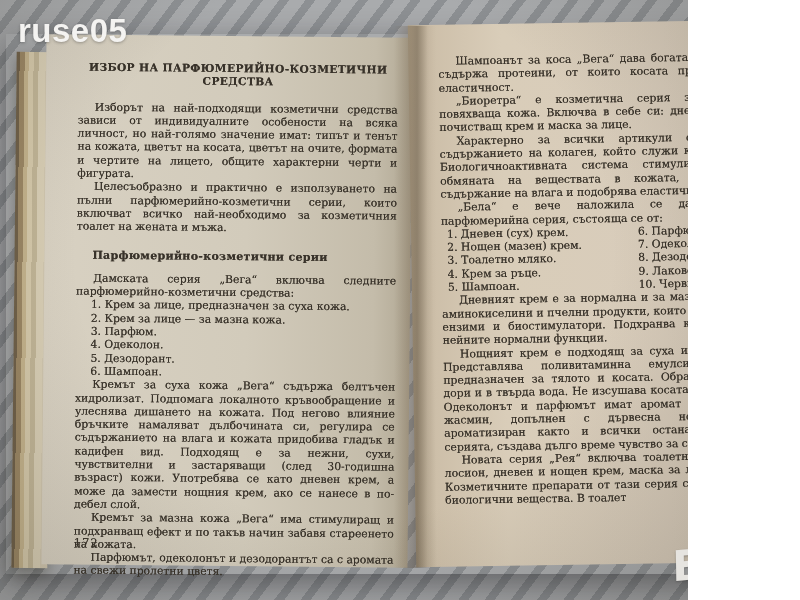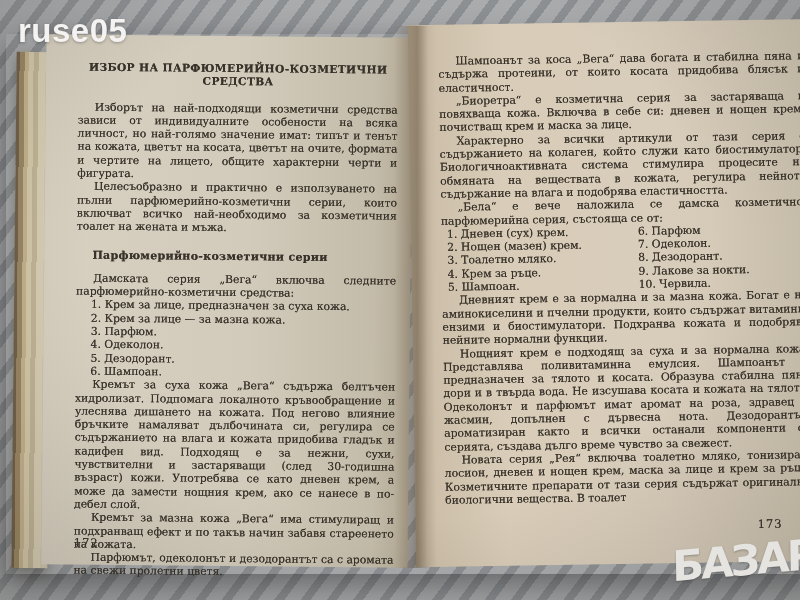--- a/index.html
+++ b/index.html
@@ -1,17 +1,17 @@
 <!DOCTYPE html>
 <html><head>
 <meta charset="utf-8">
 <style>
   html,body{margin:0;padding:0;}
   .photo{
-    position:relative;width:800px;height:600px;overflow:hidden;
+    position:relative;width:688px;height:600px;overflow:hidden;
     background:repeating-linear-gradient(127deg,#a9abad 0 13px,#8d9093 13px 21px);
     font-family:"DejaVu Serif", serif;
   }
   .photo::after{
     content:"";position:absolute;inset:0;pointer-events:none;z-index:40;
     background:radial-gradient(ellipse at 50% 42%,rgba(255,255,255,0) 55%,rgba(40,35,25,.18) 100%);
   }
   .book-shadow{
     position:absolute;left:6px;top:34px;width:810px;height:540px;
     box-shadow:0 10px 30px rgba(20,20,25,.45);background:rgba(0,0,0,0);

